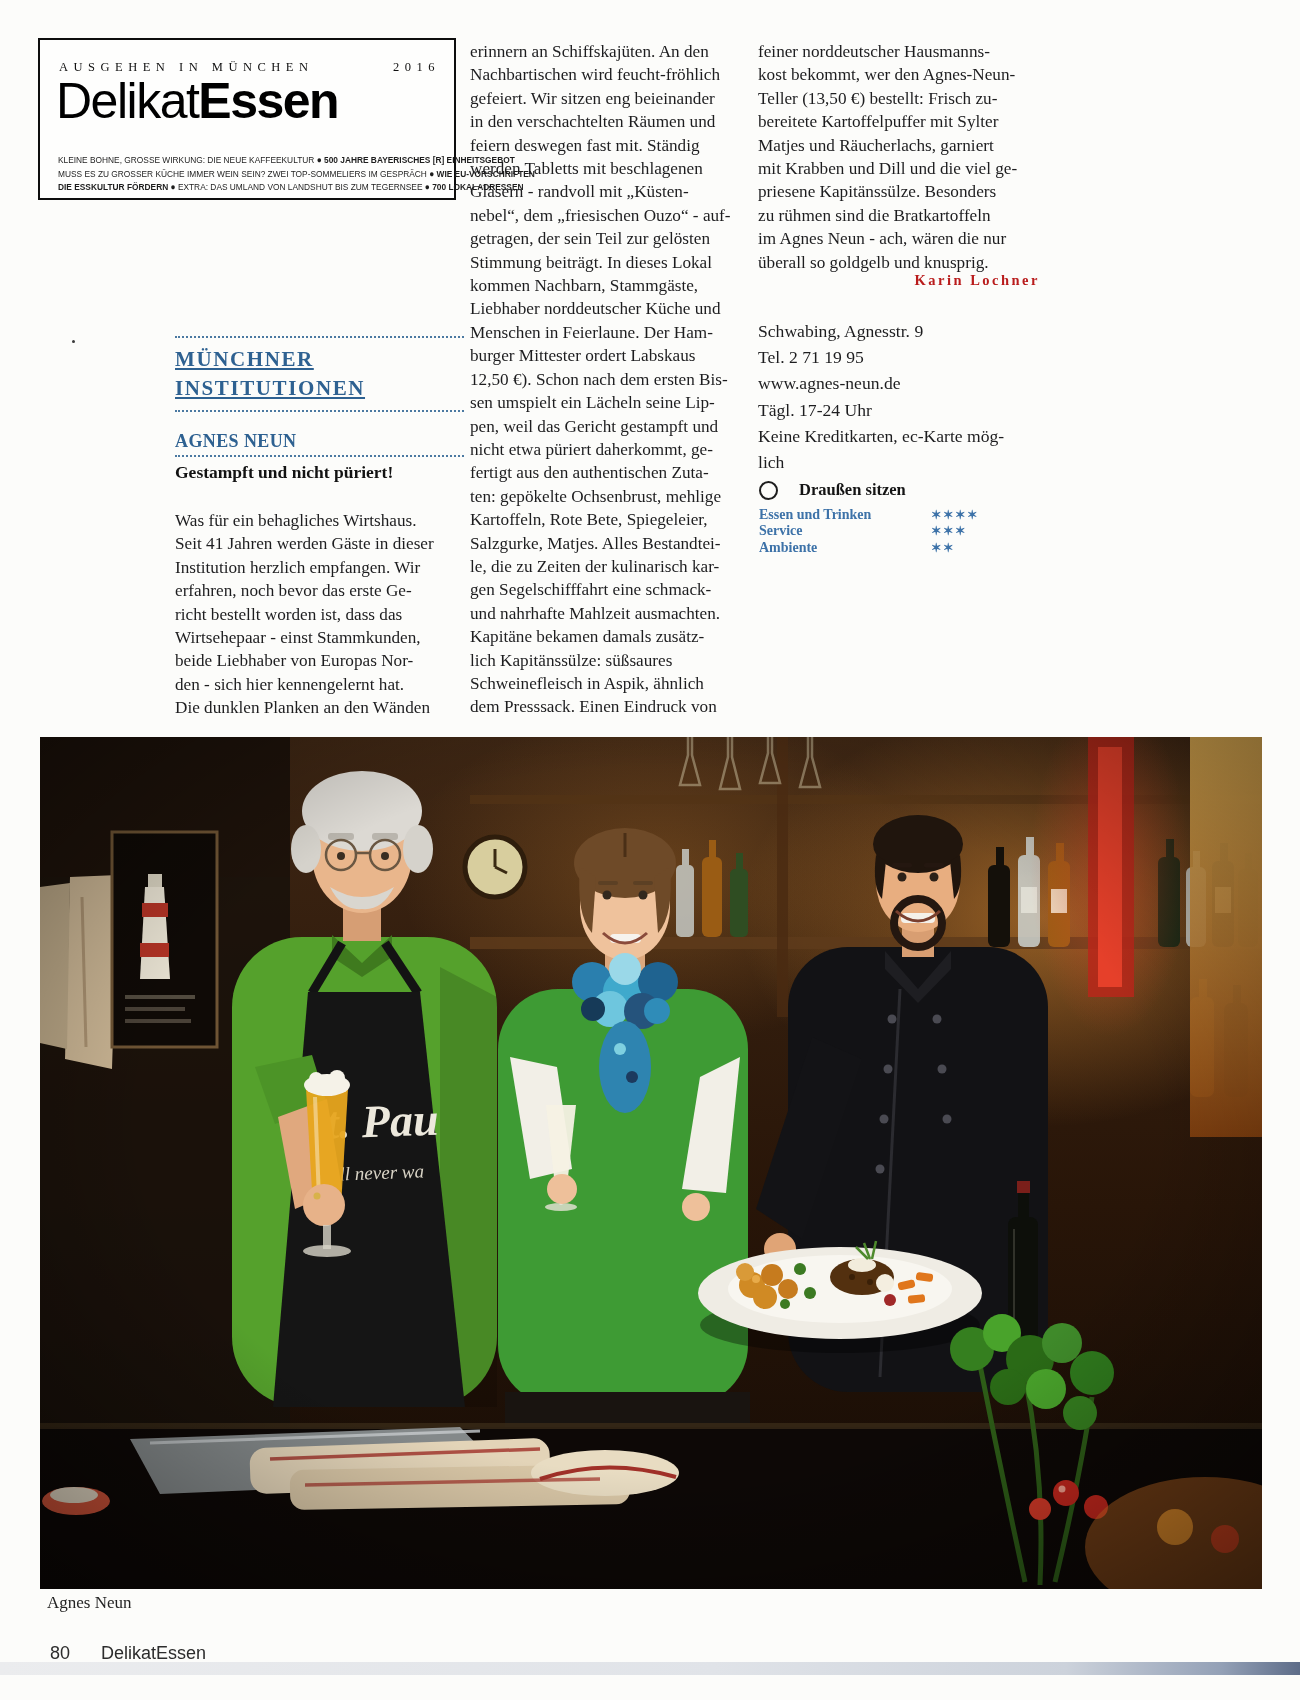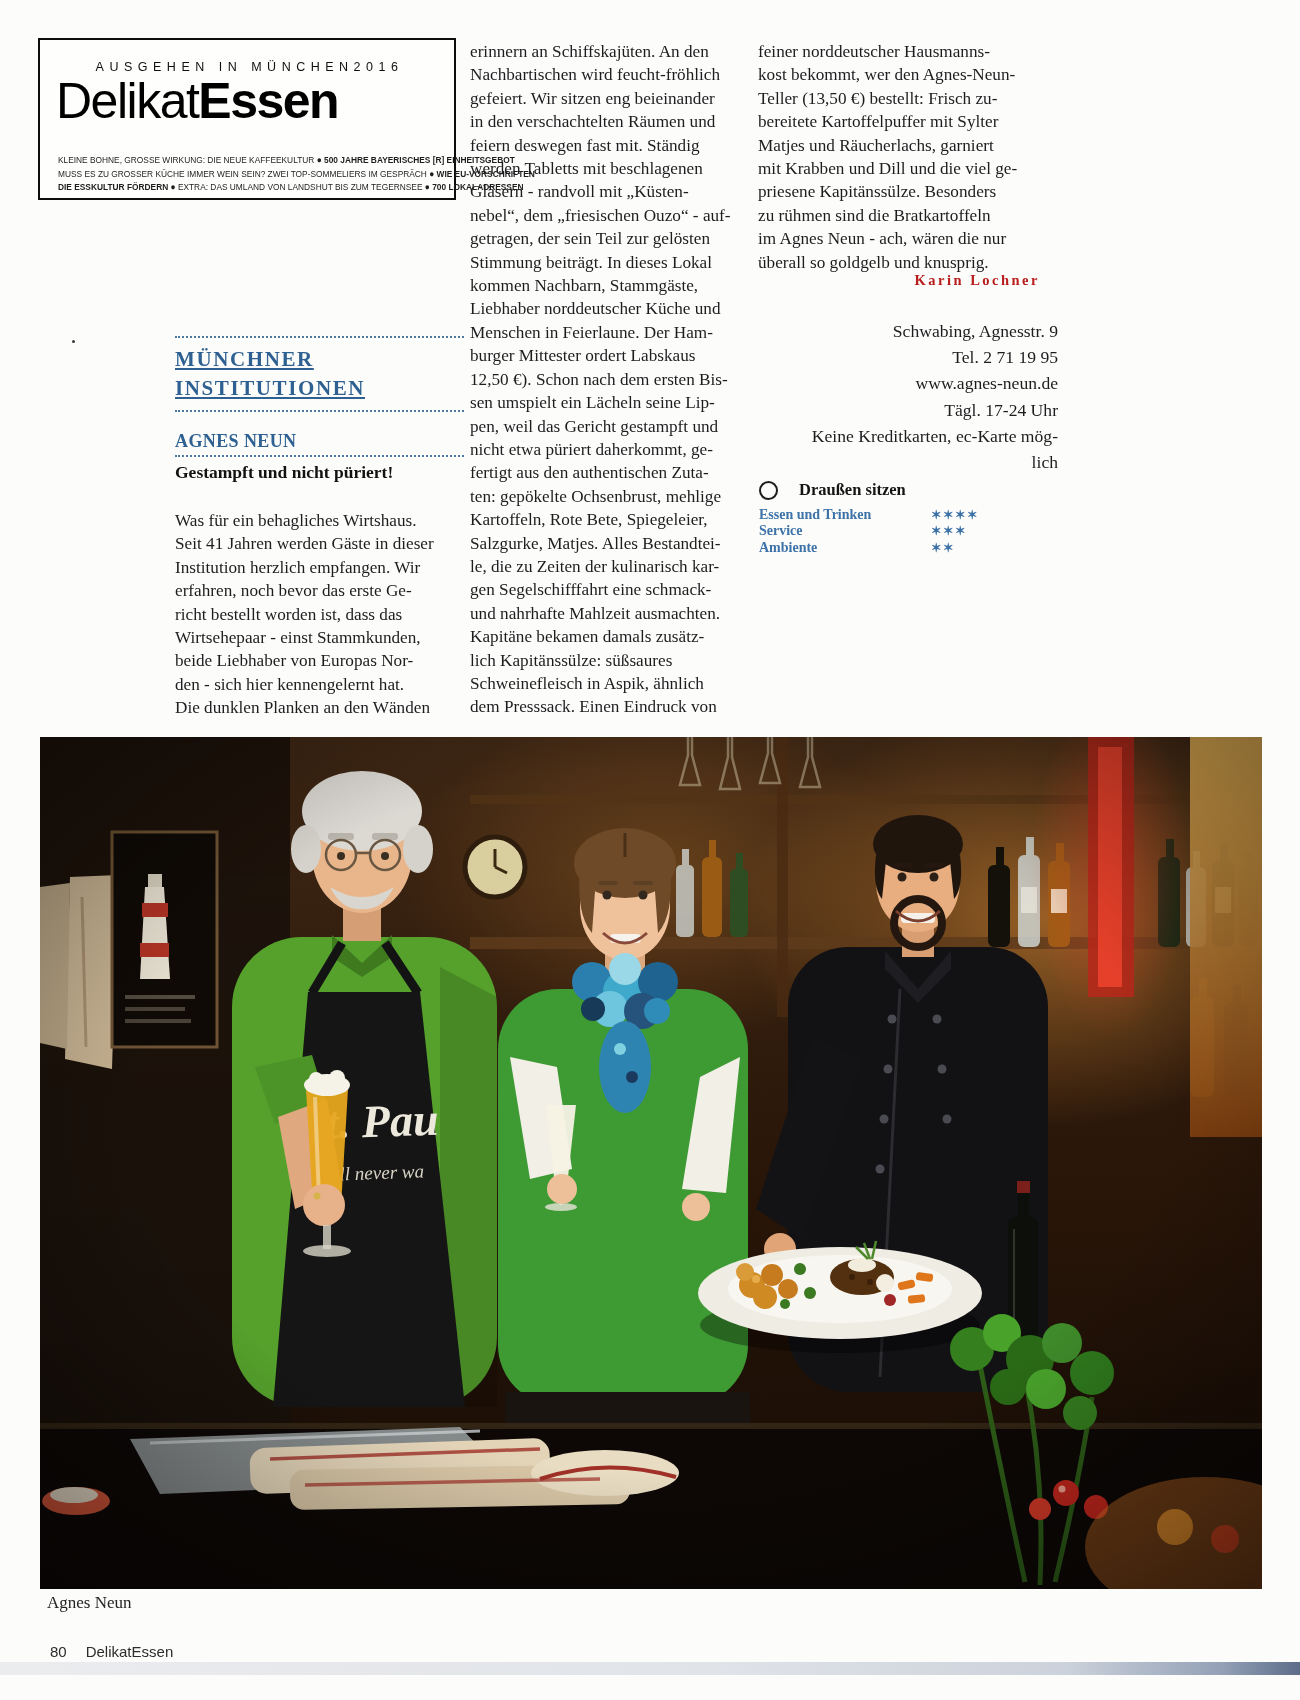--- a/index.html
+++ b/index.html
@@ -2,22 +2,22 @@
 <html><head>
 <meta charset="utf-8">
 <style>
   html,body{margin:0;padding:0;background:#e8e8e8;}
   .page{position:relative;width:1300px;height:1700px;background:#fcfcfa;
         font-family:"Liberation Serif",serif;color:#1c1c1e;overflow:hidden;margin:0 auto;}
 
   
   .masthead{position:absolute;left:38px;top:38px;width:418px;height:162px;
             border:2px solid #0d0d0d;background:#fefefd;box-sizing:border-box;}
-  .kicker-row{position:absolute;left:19px;right:14px;top:20px;display:flex;justify-content:center;
-              font-family:Liberation Sans, sans-serif;font-size:12.5px;letter-spacing:5.5px;color:#101010;}
+  .kicker-row{position:absolute;left:19px;right:14px;top:20px;display:flex;justify-content:space-between;
+              font-family:Liberation Serif, serif;font-size:12.5px;letter-spacing:5.5px;color:#101010;}
   .logo{position:absolute;left:16px;top:34px;font-family:"Liberation Sans",sans-serif;
         font-size:50px;line-height:54px;letter-spacing:-1.5px;color:#000;}
   .logo .bold{font-weight:700;}
   .topics{position:absolute;left:18px;top:113px;width:396px;
           font-family:"Liberation Sans",sans-serif;font-size:9.6px;line-height:13.6px;color:#1d1d1d;}
   .topic-line{white-space:nowrap;transform:scaleX(.87);transform-origin:0 50%;}
   .topic-line b{font-weight:700;}
 
   
   .dotted-rule{border-top:2px dotted #4b79a1;height:0;}
@@ -34,34 +34,34 @@
   .para{position:absolute;width:300px;}
   .para-left{left:175px;top:509px;}
   .para-mid{left:470px;top:40px;}
   .para-right{left:758px;top:40px;}
   .tline{white-space:nowrap;font-size:17.2px;line-height:23.4px;color:#1d1d1f;}
   .byline{position:absolute;left:758px;top:272px;width:282px;text-align:right;
           font-weight:700;font-size:14.5px;letter-spacing:2.5px;color:#b91c1c;}
 
   
   .info-block{position:absolute;left:758px;top:318px;width:300px;}
-  .info-block .tline{line-height:26.2px;font-size:17.6px;text-align:right;}
+  .info-block .tline{line-height:26.2px;font-size:17.6px;}
   .amenity{position:absolute;left:759px;top:480px;display:flex;align-items:center;gap:21px;
            font-size:16.5px;font-weight:700;color:#141414;}
   .circle-icon{width:15px;height:15px;border:2px solid #1d1d1d;border-radius:50%;display:inline-block;}
   .ratings{position:absolute;left:759px;top:507px;width:250px;}
   .rating-row{display:flex;font-size:14px;font-weight:700;color:#3d72a8;line-height:15.4px;}
   .rating-row .r-label{width:172px;}
   .rating-row .r-stars{font-size:12.5px;letter-spacing:1.5px;padding-top:1px;}
 
   
   .photo{position:absolute;left:40px;top:737px;width:1222px;height:852px;background:#170d06;overflow:hidden;}
   .caption{position:absolute;left:47px;top:1593px;font-size:17px;color:#242424;}
-  .footer{position:absolute;left:50px;top:1643px;display:flex;gap:19px;
-          font-family:"Liberation Sans",sans-serif;font-size:15px;color:#2c2c2c;}
+  .footer{position:absolute;left:50px;top:1643px;display:flex;gap:31px;
+          font-family:"Liberation Sans",sans-serif;font-size:18px;color:#2c2c2c;}
   .bottom-band{position:absolute;left:0;top:1662px;width:1300px;height:13px;
        background:linear-gradient(to right,#ebecee 0%,#e0e3e8 55%,#ccd2db 82%,#93a0b6 94%,#5d6c88 100%);}
   .speck{position:absolute;left:72px;top:340px;width:3px;height:3px;background:#3a3a3a;border-radius:50%;}
 </style>
 </head>
 <body>
 
 <div class="page">
 
   <div class="masthead">

